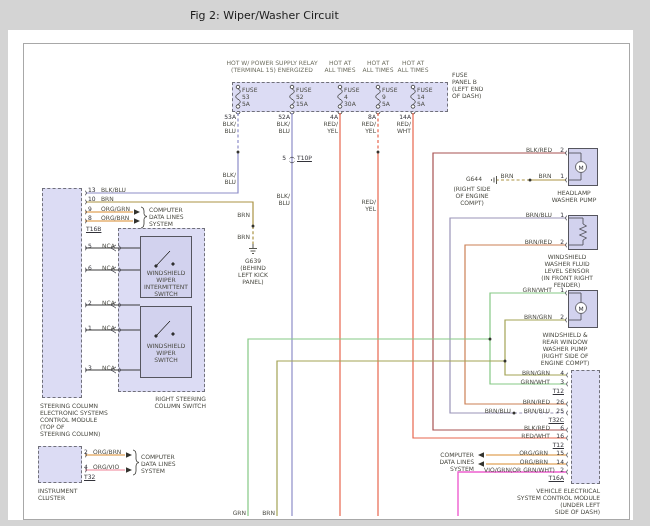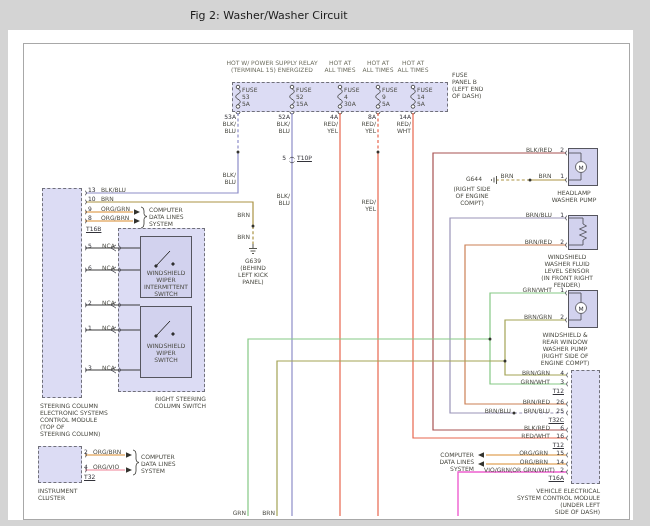--- a/index.html
+++ b/index.html
@@ -17,21 +17,21 @@
   .line{display:block}
   .pin{color:#33333a}
   .hdr{color:#6e6e60}
 </style>
 </head>
 <body>
 
 <div id="page">
 
   <div class="bar" style="left:0;top:0;width:650px;height:30px"></div>
-  <div id="title">Fig 2: Washer/Washer Circuit</div>
+  <div id="title">Fig 2: Wiper/Washer Circuit</div>
   <div class="bar" style="left:0;top:30px;width:8px;height:496px"></div>
   <div class="bar" style="left:633px;top:30px;width:17px;height:496px"></div>
   <div class="bar" style="left:0;top:520px;width:650px;height:6px"></div>
   <div id="border"></div>
 
   <div class="dbox" style="left:232px;top:82px;width:216px;height:30px"></div>
   <div class="dbox" style="left:42px;top:188px;width:40px;height:210px"></div>
   <div class="dbox" style="left:118px;top:228px;width:87px;height:164px"></div>
   <div class="sbox" style="left:140px;top:236px;width:52px;height:62px"></div>
   <div class="sbox" style="left:140px;top:306px;width:52px;height:72px"></div>

